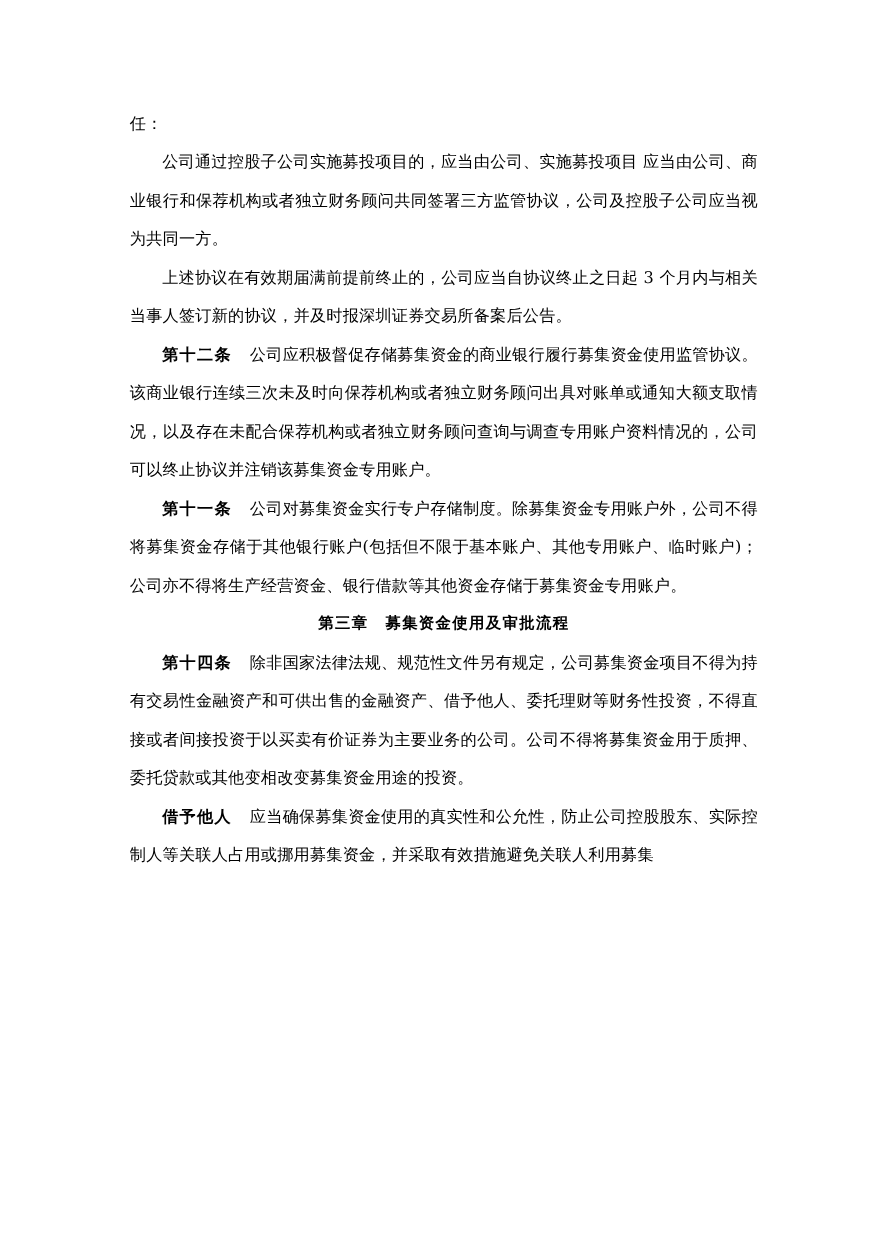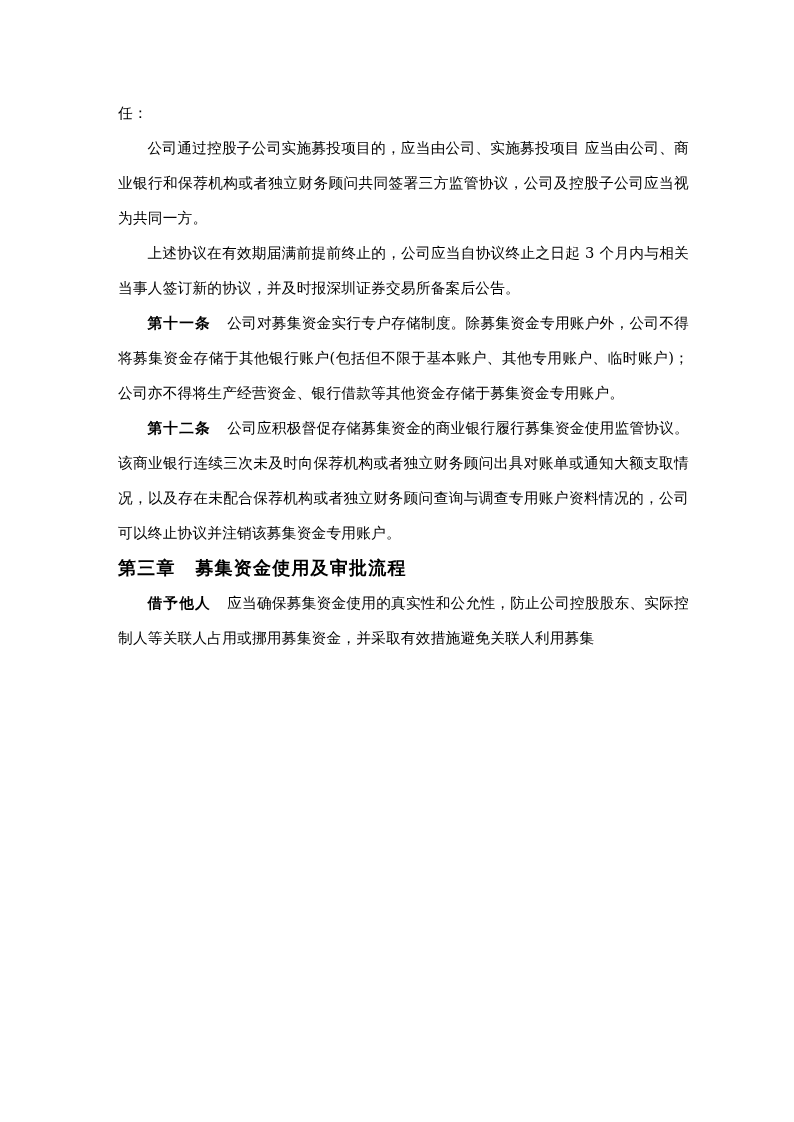--- a/index.html
+++ b/index.html
@@ -38,22 +38,23 @@
   .article-label {
     font-weight: bold;
     letter-spacing: 1.2px;
   }
   .article-gap {
     display: inline-block;
     width: 1.1em;
   }
   .chapter-heading {
     margin: 0;
+    text-align: center;
     font-weight: bold;
-    font-size: 18px;
+    font-size: 14px;
     line-height: 35px;
     letter-spacing: 1.2px;
   }
   .chapter-heading .sep {
     display: inline-block;
     width: 1.1em;
   }
 </style>
 </head>
 <body>
@@ -62,24 +63,25 @@
   <div class="doc-body">
 
     <p class="para noindent">任：</p>
 
 
 
     <p class="para">公司通过控股子公司实施募投项目的，应当由公司、实施募投项目 应当由公司、商业银行和保荐机构或者独立财务顾问共同签署三方监管协议，公司及控股子公司应当视为共同一方。</p>
 
     <p class="para">上述协议在有效期届满前提前终止的，公司应当自协议终止之日起 3 个月内与相关当事人签订新的协议，并及时报深圳证券交易所备案后公告。</p>
 
+    <p class="para"><span class="article-label">第十二条</span><span class="article-gap"></span><span>公司应积极督促存储募集资金的商业银行履行募集资金使用监管协议。该商业银行连续三次未及时向保荐机构或者独立财务顾问出具对账单或通知大额支取情况，以及存在未配合保荐机构或者独立财务顾问查询与调查专用账户资料情况的，公司可以终止协议并注销该募集资金专用账户。</span></p>
+
     <p class="para"><span class="article-label">第十一条</span><span class="article-gap"></span><span>公司对募集资金实行专户存储制度。除募集资金专用账户外，公司不得将募集资金存储于其他银行账户(包括但不限于基本账户、其他专用账户、临时账户)；公司亦不得将生产经营资金、银行借款等其他资金存储于募集资金专用账户。</span></p>
-
-    <p class="para"><span class="article-label">第十二条</span><span class="article-gap"></span><span>公司应积极督促存储募集资金的商业银行履行募集资金使用监管协议。该商业银行连续三次未及时向保荐机构或者独立财务顾问出具对账单或通知大额支取情况，以及存在未配合保荐机构或者独立财务顾问查询与调查专用账户资料情况的，公司可以终止协议并注销该募集资金专用账户。</span></p>
 
     <p class="chapter-heading"><span>第三章</span><span class="sep"></span><span>募集资金使用及审批流程</span></p>
 
 
+    <p class="para"><span class="article-label">第十四条</span><span class="article-gap"></span><span>除非国家法律法规、规范性文件另有规定，公司募集资金项目不得为持有交易性金融资产和可供出售的金融资产、借予他人、委托理财等财务性投资，不得直接或者间接投资于以买卖有价证券为主要业务的公司。公司不得将募集资金用于质押、委托贷款或其他变相改变募集资金用途的投资。</span></p>
 
     <p class="para"><span class="article-label">借予他人</span><span class="article-gap"></span><span>应当确保募集资金使用的真实性和公允性，防止公司控股股东、实际控制人等关联人占用或挪用募集资金，并采取有效措施避免关联人利用募集</span></p>
 
   </div>
 </div>
 
 </body></html>

